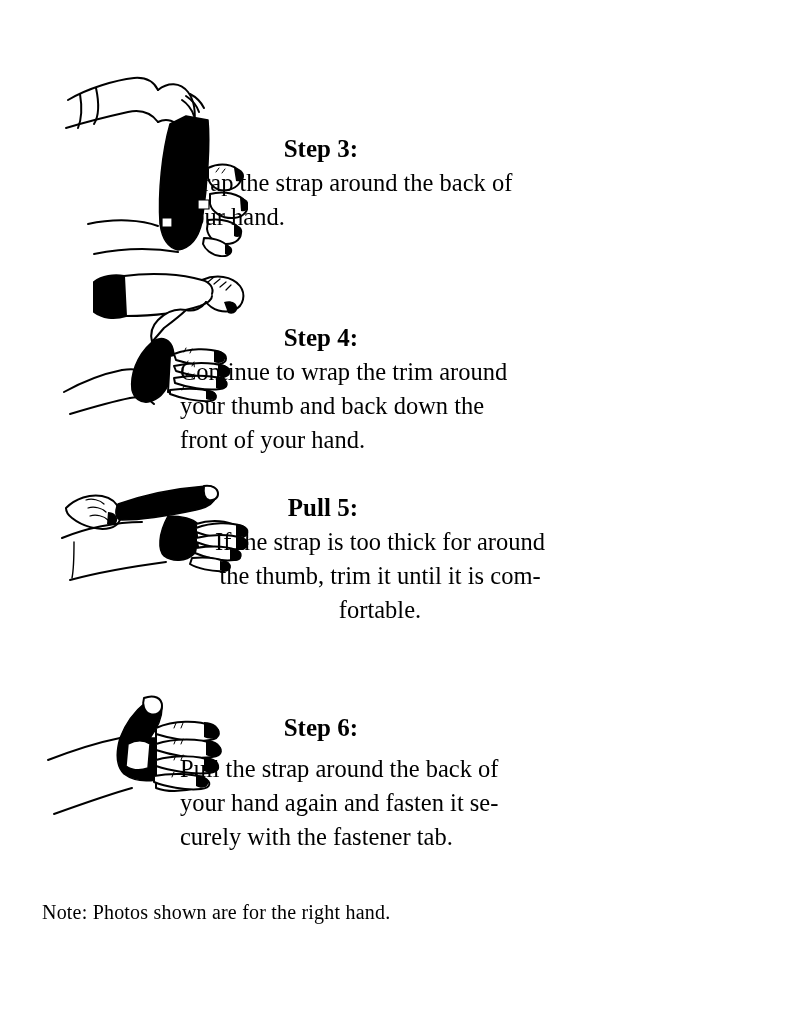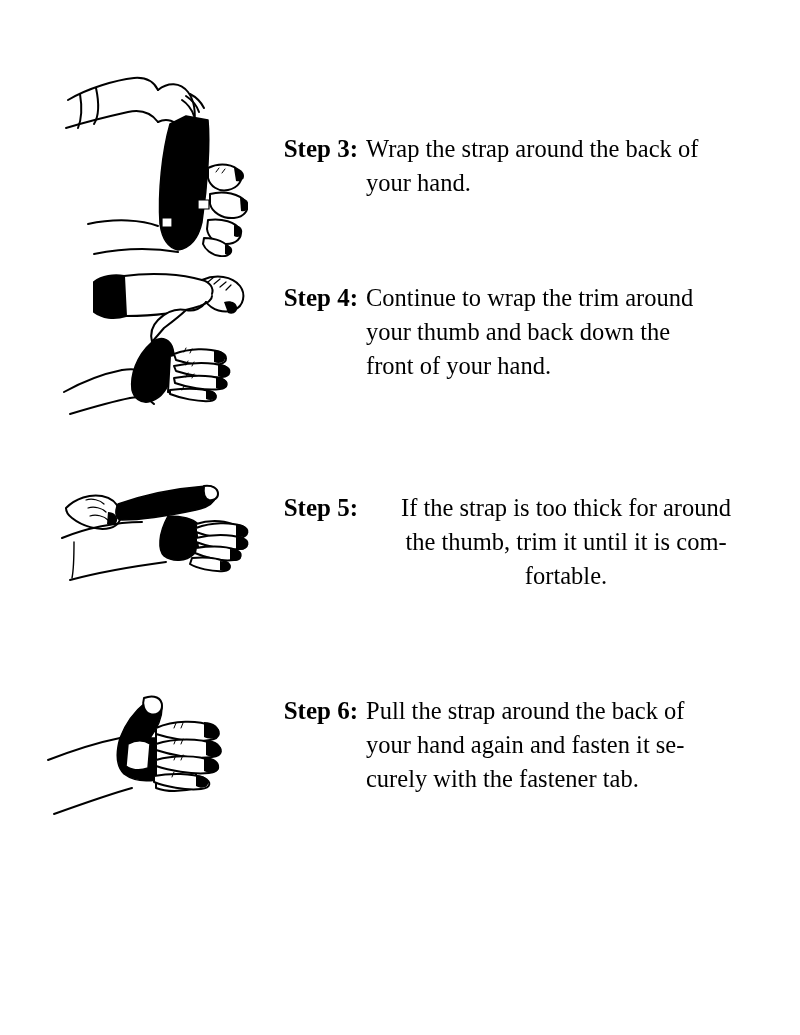--- a/index.html
+++ b/index.html
@@ -23,20 +23,21 @@
   }
   .step-figure svg {
     display: block;
     width: 100%;
     height: 100%;
   }
   .step-text-block {
     position: absolute;
     display: flex;
     align-items: flex-start;
+    flex-direction: column;
   }
   .step-label {
     font-family: "Liberation Serif", "DejaVu Serif", serif;
     font-weight: bold;
     font-size: 25px;
     line-height: 34px;
     white-space: nowrap;
     text-align: right;
     padding-right: 8px;
     box-sizing: border-box;
@@ -148,21 +149,21 @@
         <path d="M160,113 C168,113 172,117 171,122 C170,125 164,126 160,124 Z" fill="#000000" stroke="none"></path>
         <path d="M150,126 C157,126 161,129 160,133 C159,136 154,137 150,135 Z" fill="#000000" stroke="none"></path>
 
         <path d="M128,88 l2,-4 M134,89 l2,-4 M130,101 l2,-4 M136,102 l2,-4
                  M130,113 l2,-4 M136,114 l2,-4 M126,126 l2,-4" stroke-width="1"></path>
       </g>
     </svg>
   </div>
 
   <div class="step-text-block" style="left:180px; top:281px; width:600px;">
-    <div class="step-label" style="width:186px;">Step 4:</div>
+    <div class="step-label" style="width:186px;margin-top:40px;">Step 4:</div>
     <div class="step-body" style="width:410px;">Continue to wrap the trim around
 your thumb and back down the
 front of your hand.</div>
   </div>
 
   <div class="step-figure" style="left:56px; top:476px; width:205px; height:110px;">
     <svg viewBox="0 0 205 110" xmlns="http://www.w3.org/2000/svg">
       <g fill="none" stroke="#000000" stroke-width="2" stroke-linejoin="round" stroke-linecap="round">
 
         <path d="M10,32 C20,22 34,18 46,20 C56,22 62,28 64,36 C66,44 62,50 54,52
@@ -193,21 +194,21 @@
 
         <path d="M180,48 C188,48 192,52 191,57 C190,61 184,62 180,60 Z" fill="#000000" stroke="none"></path>
         <path d="M180,61 C188,61 192,65 191,70 C190,74 184,75 180,73 Z" fill="#000000" stroke="none"></path>
         <path d="M174,73 C182,73 186,77 185,82 C184,85 178,86 174,84 Z" fill="#000000" stroke="none"></path>
         <path d="M164,85 C171,85 175,88 174,92 C173,95 168,96 164,94 Z" fill="#000000" stroke="none"></path>
       </g>
     </svg>
   </div>
 
   <div class="step-text-block" style="left:180px; top:491px; width:600px;">
-    <div class="step-label" style="width:186px;">Step 5:</div>
+    <div class="step-label" style="width:186px;">Pull 5:</div>
     <div class="step-body" style="width:400px;text-align:center;">If the strap is too thick for around
 the thumb, trim it until it is com-
 fortable.</div>
   </div>
 
   <div class="step-figure" style="left:44px; top:672px; width:215px; height:155px;">
     <svg viewBox="0 0 215 155" xmlns="http://www.w3.org/2000/svg">
       <g fill="none" stroke="#000000" stroke-width="2" stroke-linejoin="round" stroke-linecap="round">
 
         <path d="M4,88 C30,78 56,70 76,66"></path>
@@ -235,20 +236,21 @@
 
         <path d="M130,56 l2,-5 M137,56 l2,-5
                  M130,72 l2,-5 M137,72 l2,-5
                  M130,88 l2,-5 M137,88 l2,-5
                  M128,105 l2,-5" stroke-width="1"></path>
       </g>
     </svg>
   </div>
 
   <div class="step-text-block" style="left:180px; top:694px; width:600px;">
-    <div class="step-label" style="width:186px;">Step 6:</div>
-    <div class="step-body" style="width:405px;">Pull the strap around the back of
+    <div class="step-label" style="width:186px;margin-top:17px;">Step 6:</div>
+    <div class="step-body" style="width:405px;margin-top:7px;">Pull the strap around the back of
 your hand again and fasten it se-
 curely with the fastener tab.</div>
   </div>
 
+  <div class="note">Note: Photos shown are for the right hand.</div>
 
 </div>
 
 </body></html>

